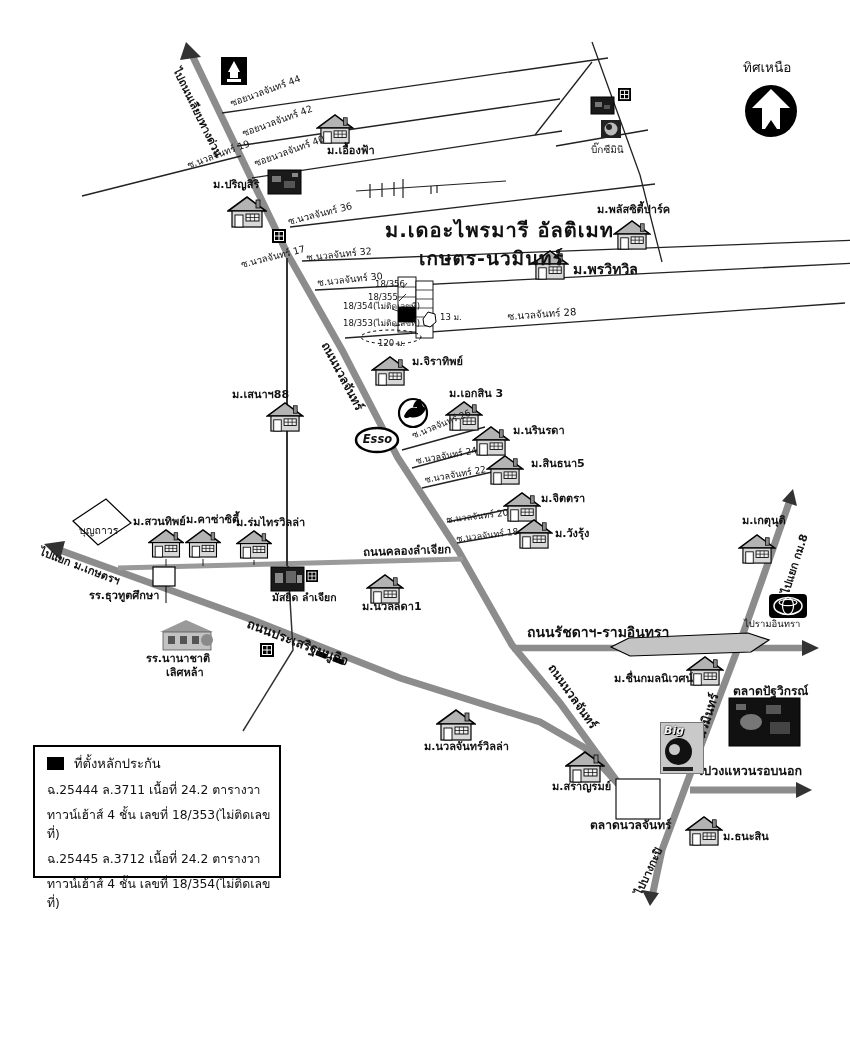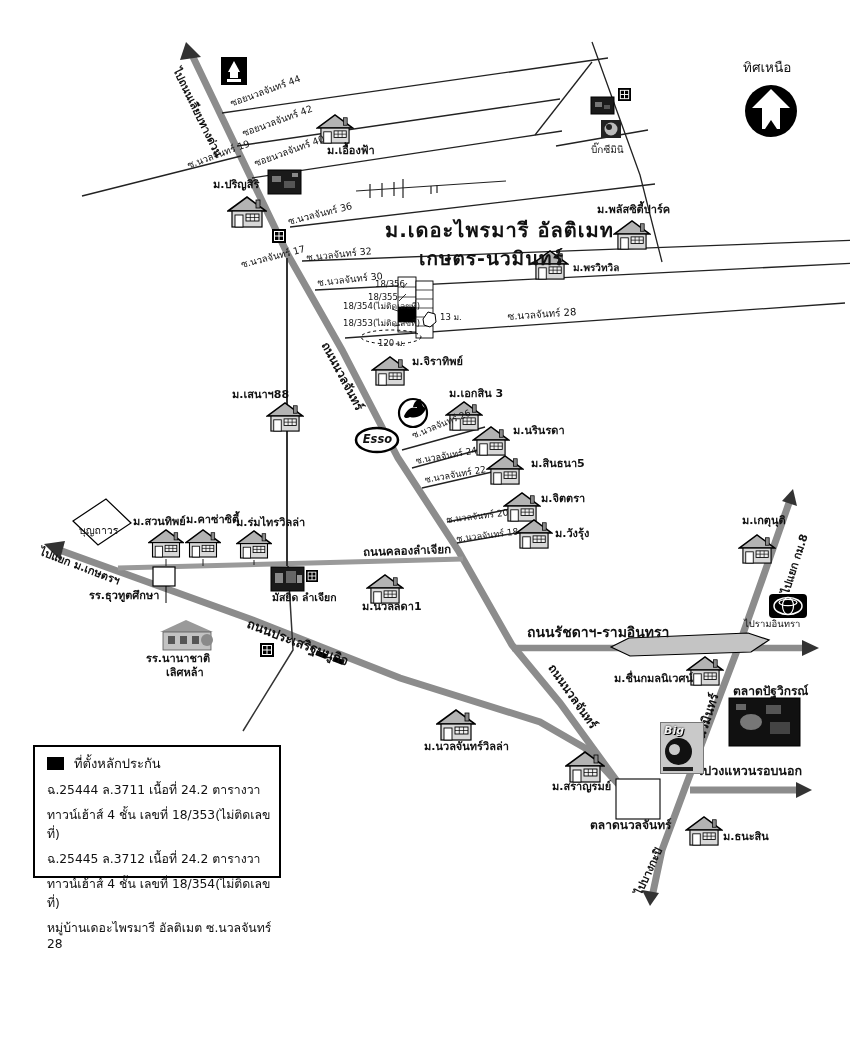--- a/index.html
+++ b/index.html
@@ -245,21 +245,21 @@
 <div class="lbl" style="left:507px;top:311px;font-size:10px;transform:rotate(-4deg)">ซ.นวลจันทร์ 28</div>
 <div class="lbl" style="left:411px;top:432px;font-size:9px;transform:rotate(-22deg)">ซ.นวลจันทร์ 26</div>
 <div class="lbl" style="left:415px;top:457px;font-size:9px;transform:rotate(-10deg)">ซ.นวลจันทร์ 24</div>
 <div class="lbl" style="left:424px;top:476px;font-size:9px;transform:rotate(-10deg)">ซ.นวลจันทร์ 22</div>
 <div class="lbl" style="left:446px;top:516px;font-size:9px;transform:rotate(-7deg)">ซ.นวลจันทร์ 20</div>
 <div class="lbl" style="left:456px;top:535px;font-size:9px;transform:rotate(-7deg)">ซ.นวลจันทร์ 18</div>
 
 <div class="lbl b" style="left:327px;top:145px;font-size:11px">ม.เอื้องฟ้า</div>
 <div class="lbl b" style="left:213px;top:179px;font-size:11px">ม.ปริญสิริ</div>
 <div class="lbl b" style="left:597px;top:204px;font-size:11px">ม.พลัสซิตี้ปาร์ค</div>
-<div class="lbl b" style="left:573px;top:262px;font-size:10px">ม.พรวิทวิล</div>
+<div class="lbl b" style="left:573px;top:262px;font-size:14px">ม.พรวิทวิล</div>
 <div class="lbl b" style="left:412px;top:356px;font-size:11px">ม.จิราทิพย์</div>
 <div class="lbl b" style="left:449px;top:388px;font-size:11px">ม.เอกสิน 3</div>
 <div class="lbl b" style="left:232px;top:389px;font-size:11px">ม.เสนาฯ88</div>
 <div class="lbl b" style="left:513px;top:425px;font-size:11px">ม.นรินรดา</div>
 <div class="lbl b" style="left:531px;top:458px;font-size:11px">ม.สินธนา5</div>
 <div class="lbl b" style="left:541px;top:493px;font-size:11px">ม.จิตตรา</div>
 <div class="lbl b" style="left:555px;top:528px;font-size:11px">ม.วังรุ้ง</div>
 <div class="lbl b" style="left:133px;top:516px;font-size:11px">ม.สวนทิพย์</div>
 <div class="lbl b" style="left:186px;top:514px;font-size:11px">ม.คาซ่าซิตี้</div>
 <div class="lbl b" style="left:236px;top:517px;font-size:11px">ม.ร่มไทรวิลล่า</div>
@@ -295,16 +295,15 @@
 
 <div class="legend">
   <div class="hd">
     <span class="sq"></span>
     <span>ที่ตั้งหลักประกัน</span>
   </div>
   <div class="ln">ฉ.25444 ล.3711 เนื้อที่ 24.2 ตารางวา</div>
   <div class="ln">ทาวน์เฮ้าส์ 4 ชั้น เลขที่ 18/353(ไม่ติดเลขที่)</div>
   <div class="ln">ฉ.25445 ล.3712 เนื้อที่ 24.2 ตารางวา</div>
   <div class="ln">ทาวน์เฮ้าส์ 4 ชั้น เลขที่ 18/354(ไม่ติดเลขที่)</div>
-  <div class="ln">หมู่บ้านเดอะไพรมารี อัลติเมต ซ.นวลจันทร์ 28</div>
 </div>
 
 </div>
 
 </body></html>

